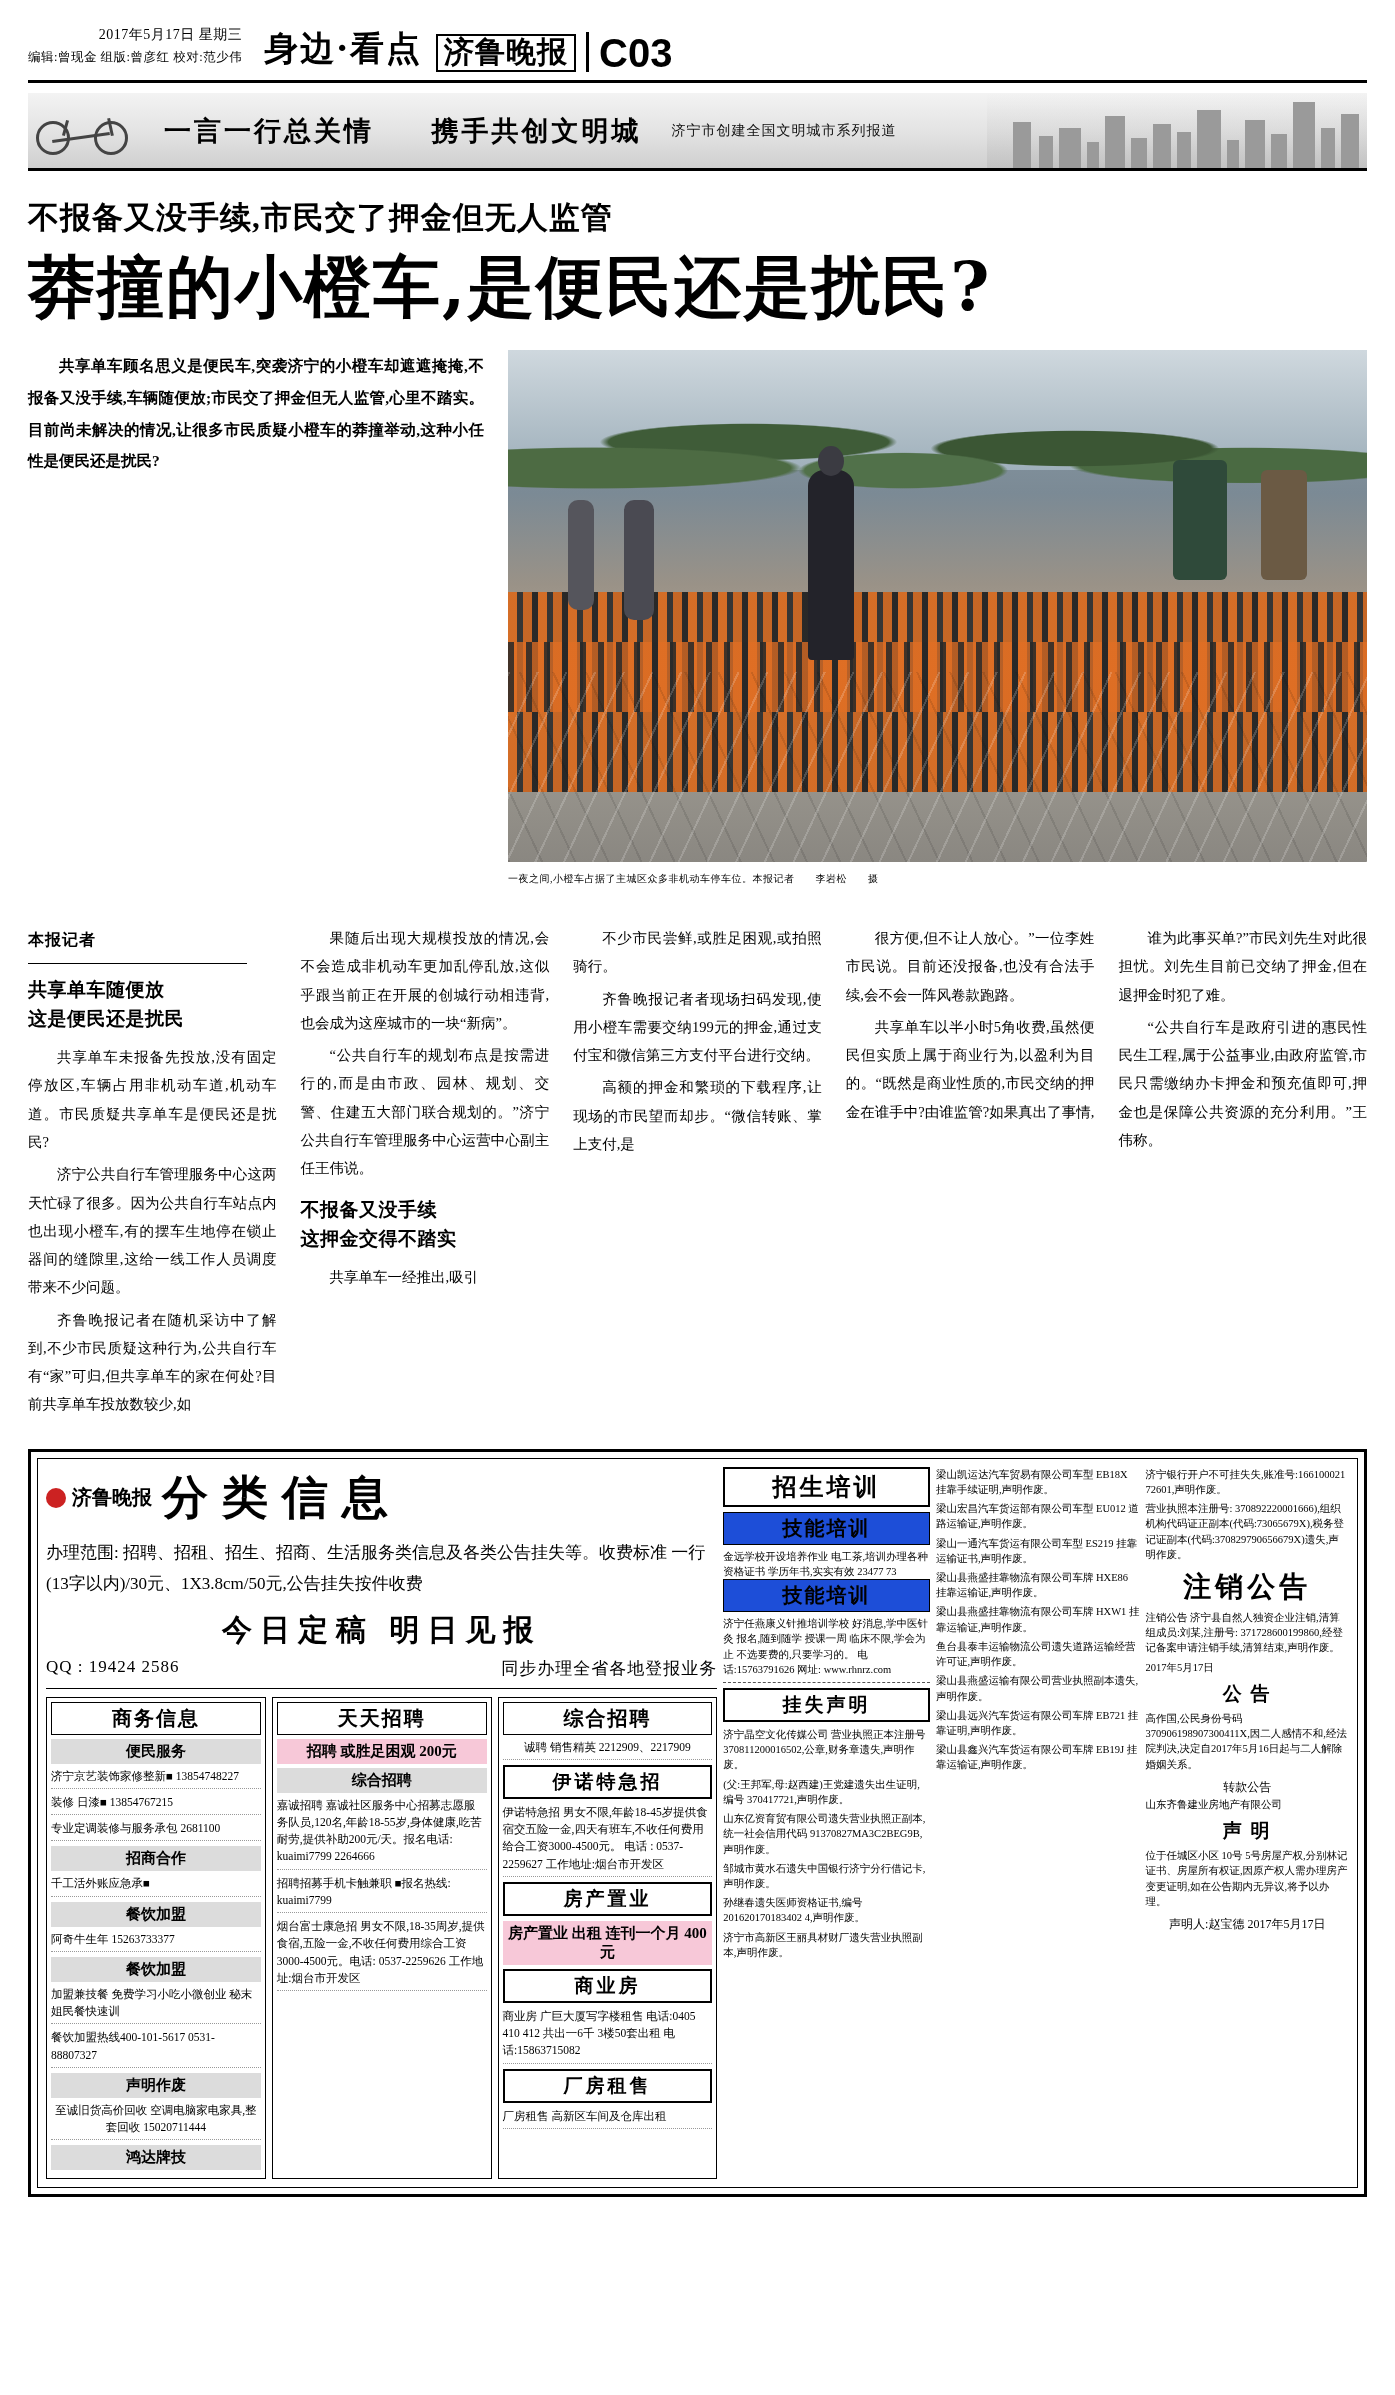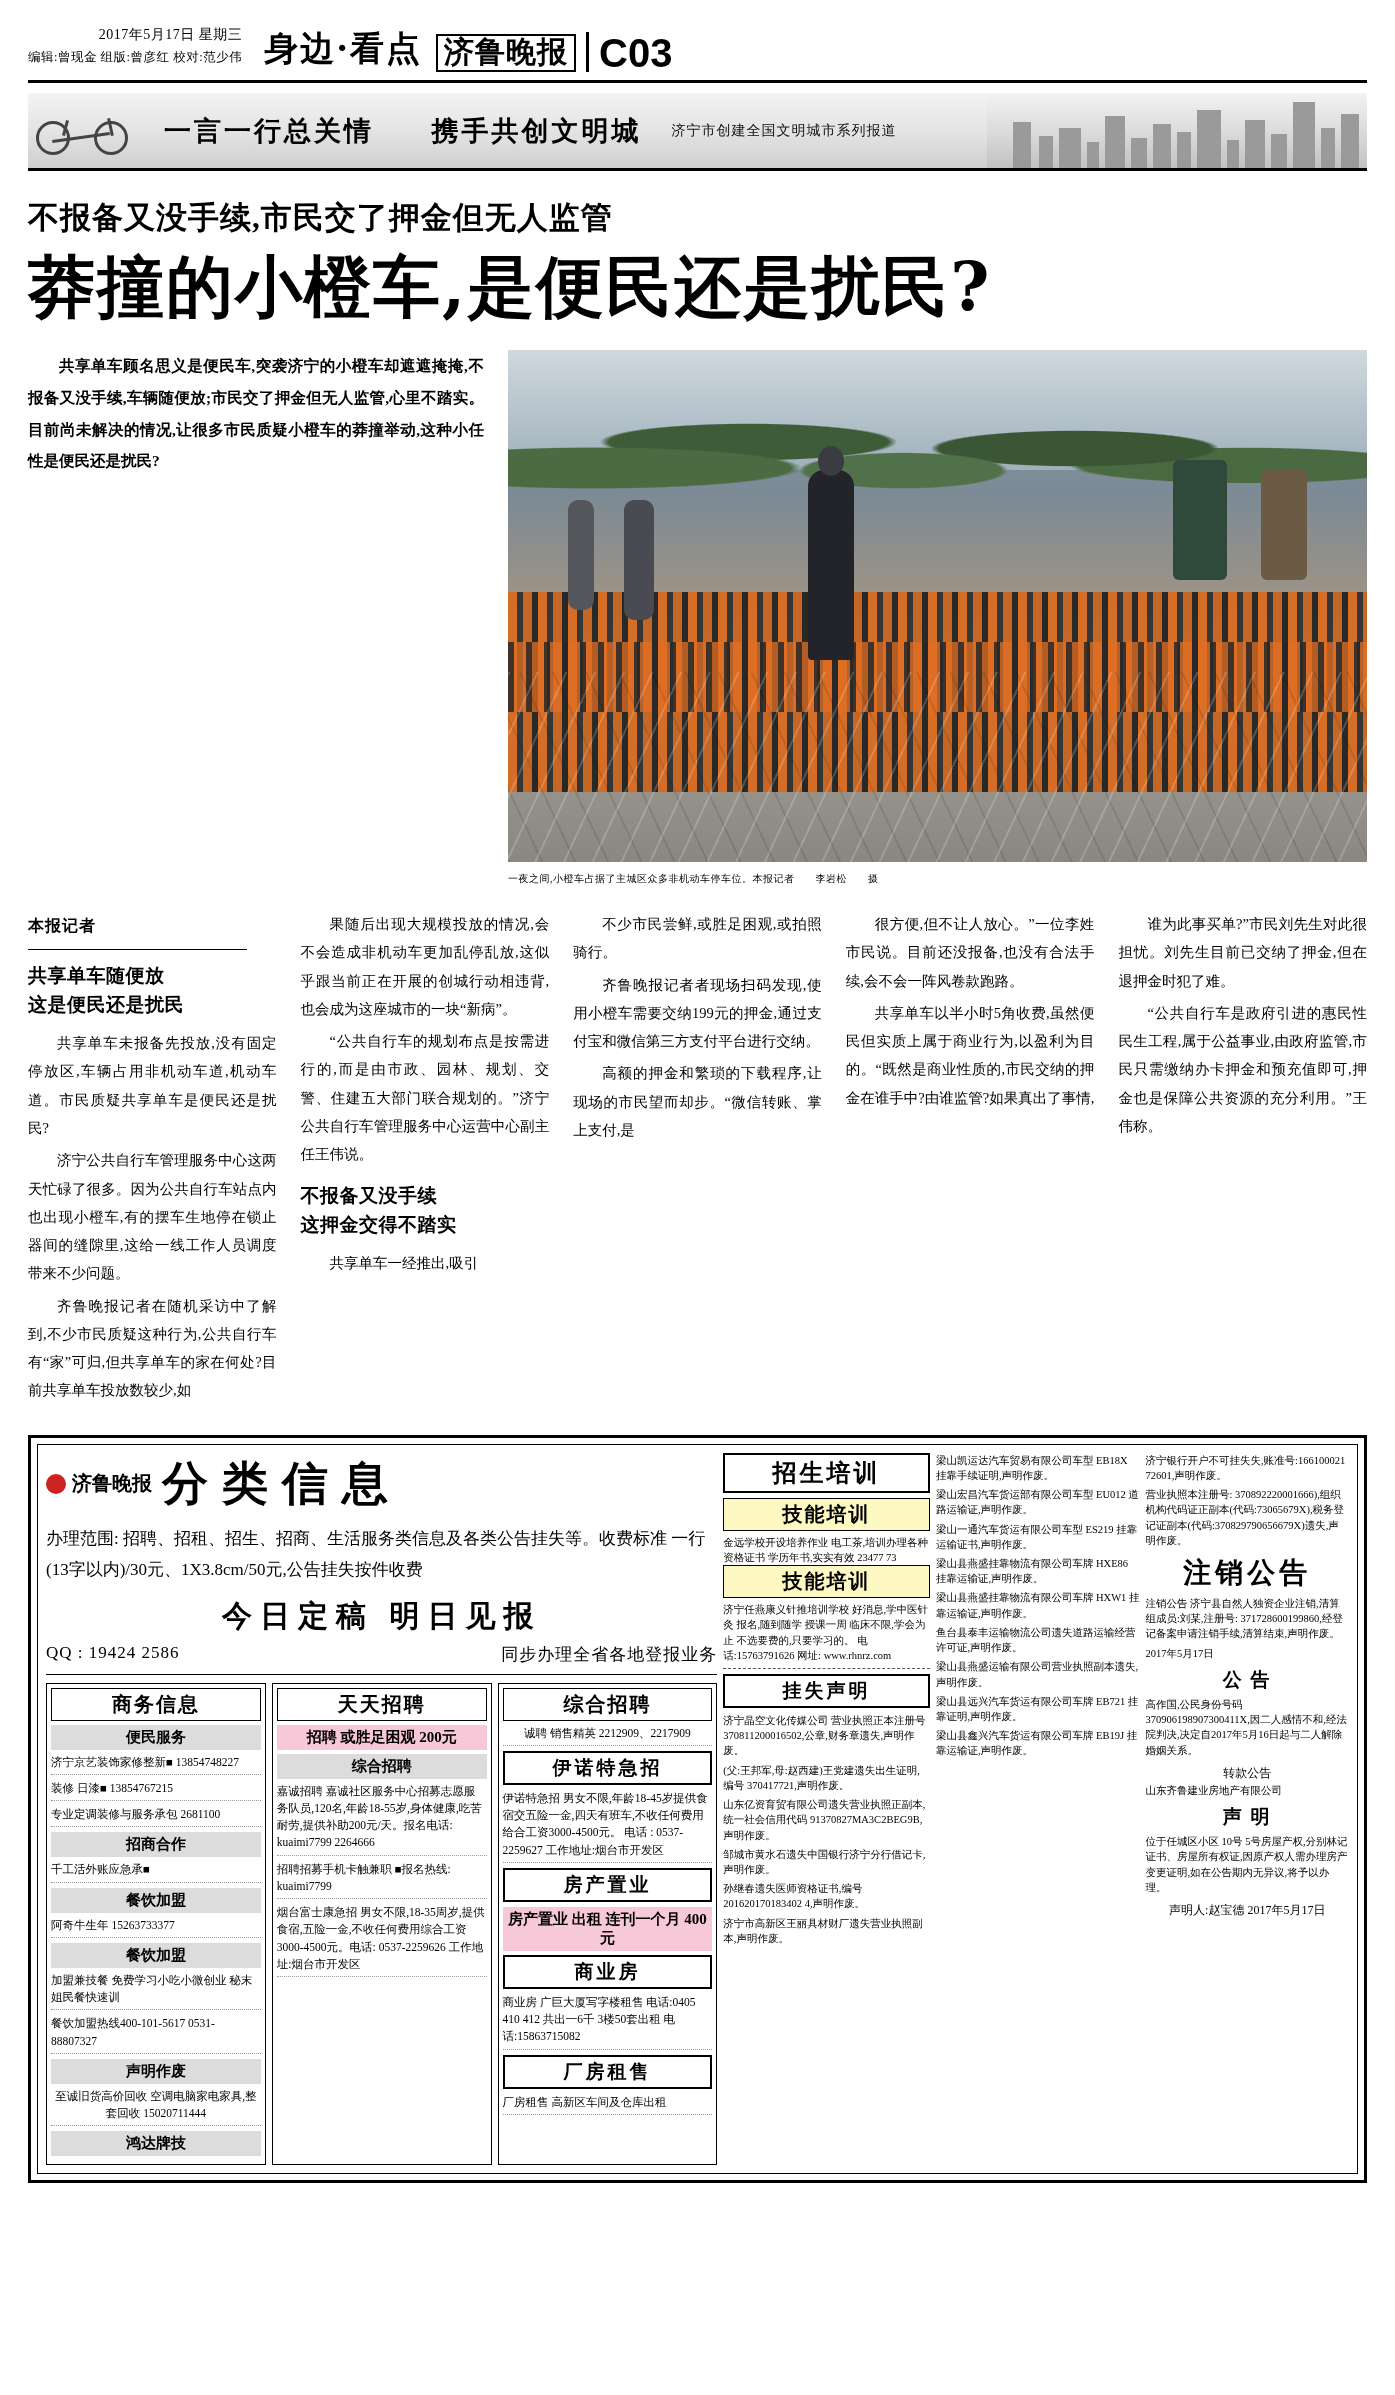--- a/index.html
+++ b/index.html
@@ -96,21 +96,21 @@
   .photo .p1 { left:300px; top:120px; width:46px; height:190px; border-radius:16px 16px 4px 4px; background:#23232a; }
   .photo .p1head { position:absolute; left:310px; top:96px; width:26px; height:30px; border-radius:50%; background:#3b3b42; }
   .photo .p2 { left:116px; top:150px; width:30px; height:120px; border-radius:10px; background:#4a4a52; }
   .photo .p3 { left:60px; top:150px; width:26px; height:110px; border-radius:10px; background:#55555c; }
   .photo .post { position:absolute; right:140px; top:110px; width:54px; height:120px; background:#2f4a3a; border-radius:6px; }
   .photo .post2 { position:absolute; right:60px; top:120px; width:46px; height:110px; background:#6b5a44; border-radius:6px; }
   .caption { font-size:10px; margin-top:10px; letter-spacing:0.5px; }
   .caption .credit { margin-left:18px; }
 
   
-  .body-cols { display:flex; margin-top:24px; gap:24px; }
+  .body-cols { display:flex; margin-top:38px; gap:24px; }
   .bcol { width:calc((100% - 96px)/5); font-size:14.5px; line-height:1.95; text-align:justify; }
   .bcol p { margin:0 0 4px 0; text-indent:2em; }
   .byline { font-weight:bold; font-size:16px; letter-spacing:1px; }
   .byline-rule { border-bottom:1px solid #000; margin:8px 0 12px 0; width:88%; }
   .subhead { font-weight:bold; font-size:19px; line-height:1.5; letter-spacing:0.5px; margin:6px 0 10px 0; }
   .subhead2 { font-weight:bold; font-size:19px; line-height:1.5; letter-spacing:0.5px; margin:14px 0 10px 0; }
 
   
   .classified { margin-top:26px; border:3px solid #000; padding:6px; }
   .cl-inner { border:1px solid #000; padding:8px; display:flex; gap:6px; }
@@ -124,21 +124,21 @@
   .cl-big { font-size:46px; font-weight:bold; letter-spacing:14px; font-family:"DejaVu Serif", serif; }
   .cl-scope { font-size:17px; line-height:1.85; margin-top:8px; }
   .cl-center { text-align:center; font-size:30px; font-weight:bold; letter-spacing:8px; margin:10px 0 6px; }
   .cl-hot { font-size:19px; letter-spacing:3px; margin:4px 0; }
   .cl-qq { font-size:17px; letter-spacing:1px; display:flex; justify-content:space-between; }
   .cl-sep { border-top:1px solid #000; margin:8px 0; }
 
   .grid3 { display:flex; gap:6px; margin-top:6px; }
   .gcol { flex:1; border:1px solid #000; padding:4px; }
   .box-h { text-align:center; font-weight:bold; font-size:20px; border:1px solid #000; padding:2px 0; margin-bottom:4px; letter-spacing:2px; }
-  .box-h.gray { background:#fef9c3; }
+  .box-h.gray { background:#1d4ed8; }
   .ad { font-size:11.5px; line-height:1.5; margin-bottom:5px; border-bottom:1px dotted #999; padding-bottom:3px; }
   .ad.center { text-align:center; }
   .pinkbox { background:#f7c8d8; text-align:center; font-weight:bold; padding:3px 0; font-size:15px; margin:4px 0; }
   .graybox { background:#dcdcdc; text-align:center; font-weight:bold; padding:3px 0; font-size:15px; margin:4px 0; }
   .colhead { text-align:center; font-size:24px; font-weight:bold; letter-spacing:3px; border:2px solid #000; padding:2px 0; margin-bottom:5px; }
   .colhead.sm { font-size:19px; }
   .tinycol { font-size:10.5px; line-height:1.45; }
   .tinycol p { margin:0 0 4px 0; }
   .sign { text-align:center; font-size:12px; line-height:1.6; margin-top:6px; }
   .notice-h { text-align:center; font-size:28px; font-weight:bold; letter-spacing:4px; margin:6px 0 4px; }

